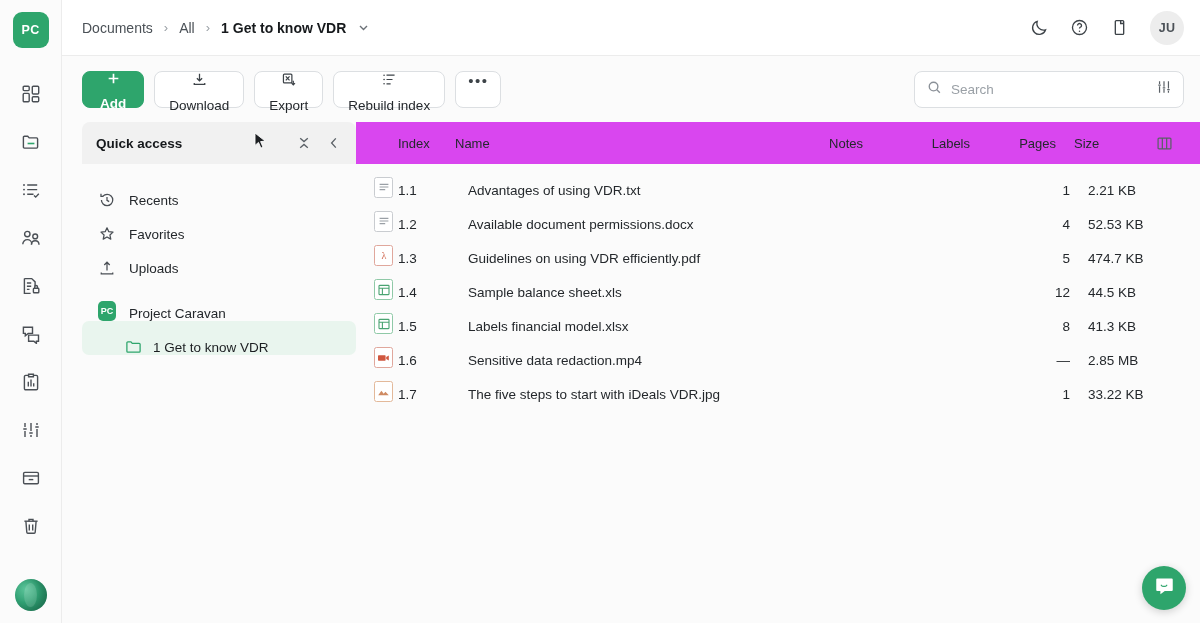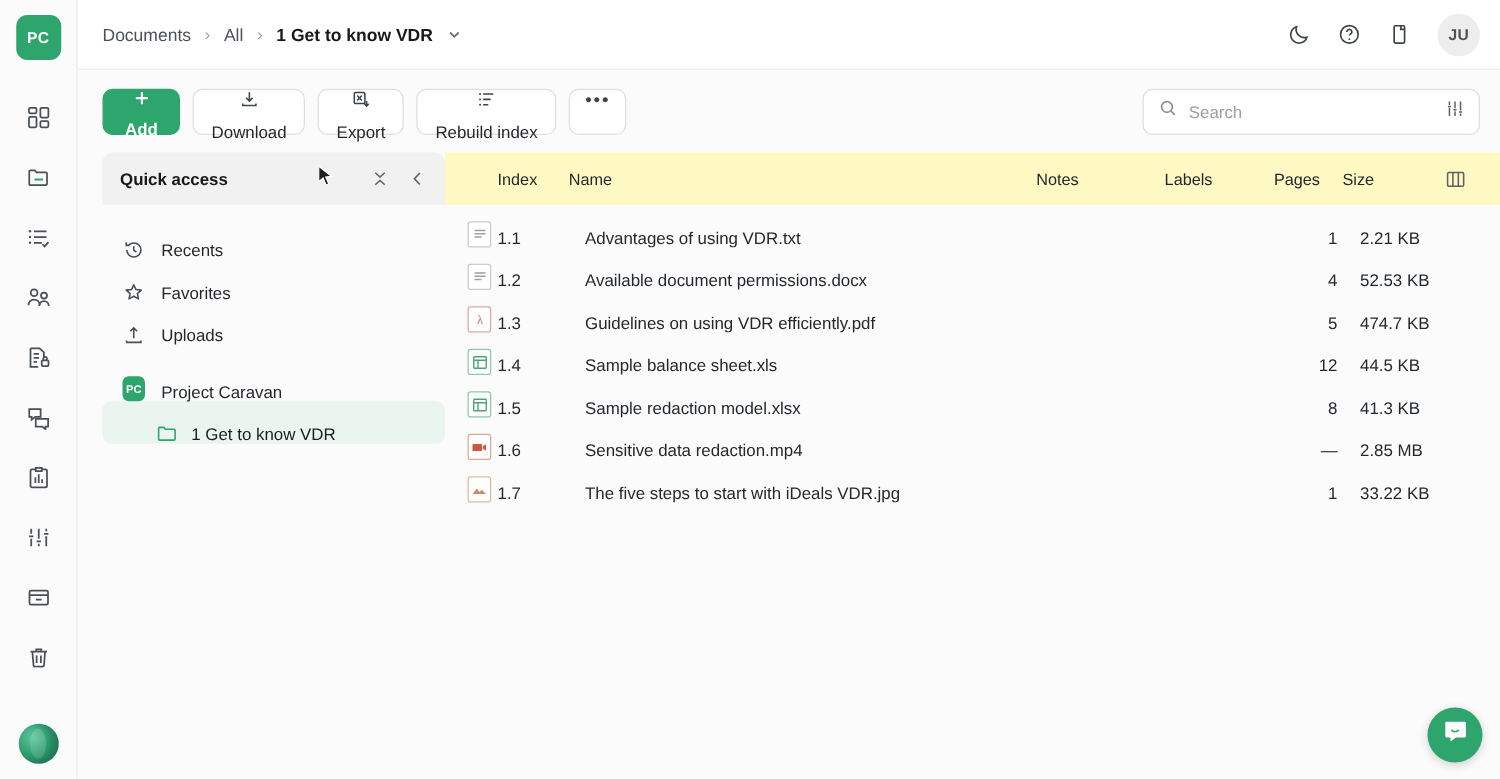--- a/index.html
+++ b/index.html
@@ -125,21 +125,21 @@
     width: 20px; height: 20px; border-radius: 5px; background: #2ea56c; color: #fff;
     font-size: 9px; font-weight: 700; display: flex; align-items: center; justify-content: center;
   }
   .qrow.child { padding-left: 42px; gap: 11px; }
   .qrow.selected { background: #e9f5ee; border-radius: 7px; margin-right: 0; }
   .qrow.selected .lbl { color: #1b1e21; }
 
   
   .table { flex: 1 1 auto; min-width: 0; padding-right: 0; display: flex; flex-direction: column; }
   .thead {
-    height: 42px; background: #fef9c3; display: flex; align-items: center;
+    height: 42px; background: #d946ef; display: flex; align-items: center;
     font-size: 13px; color: #24282c; padding-right: 14px;
   }
   .th { white-space: nowrap; }
   .th-index { width: 82px; padding-left: 42px; }
   .th-name  { flex: 1 1 auto; padding-left: 17px; }
   .th-notes { width: 76px; text-align: center; }
   .th-labels{ width: 86px; text-align: right; }
   .th-pages { width: 86px; text-align: right; }
   .th-size  { width: 86px; padding-left: 18px; }
   .th-cols  { width: 44px; display: flex; justify-content: center; color: #5a6066; cursor: pointer; }
@@ -550,21 +550,21 @@
               <div class="trow">
                 <div class="c-icon">
                   <span class="fileicon xls">
                     <svg width="12" height="12" viewBox="0 0 12 12" fill="none" stroke="#4aa472" stroke-width="1.1">
                       <rect x="1" y="1.4" width="10" height="9.2" rx=".6"></rect>
                       <path d="M1 4.2h10M4.4 4.2v6.4"></path>
                     </svg>
                   </span>
                 </div>
                 <div class="c-index">1.5</div>
-                <div class="c-name">Sample redaction model.xlsx</div>
+                <div class="c-name">Labels financial model.xlsx</div>
                 <div class="c-notes"></div>
                 <div class="c-labels"></div>
                 <div class="c-pages">8</div>
                 <div class="c-size">41.3 KB</div>
                 <div class="c-end"></div>
               </div>
               <div class="trow">
                 <div class="c-icon">
                   <span class="fileicon mp4">
                     <svg width="13" height="10" viewBox="0 0 13 10" fill="none">

